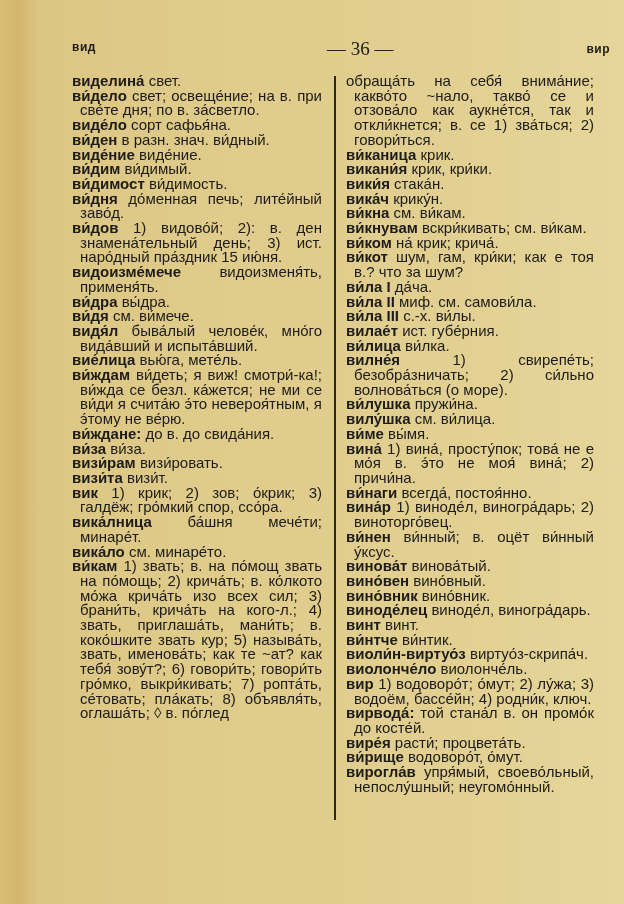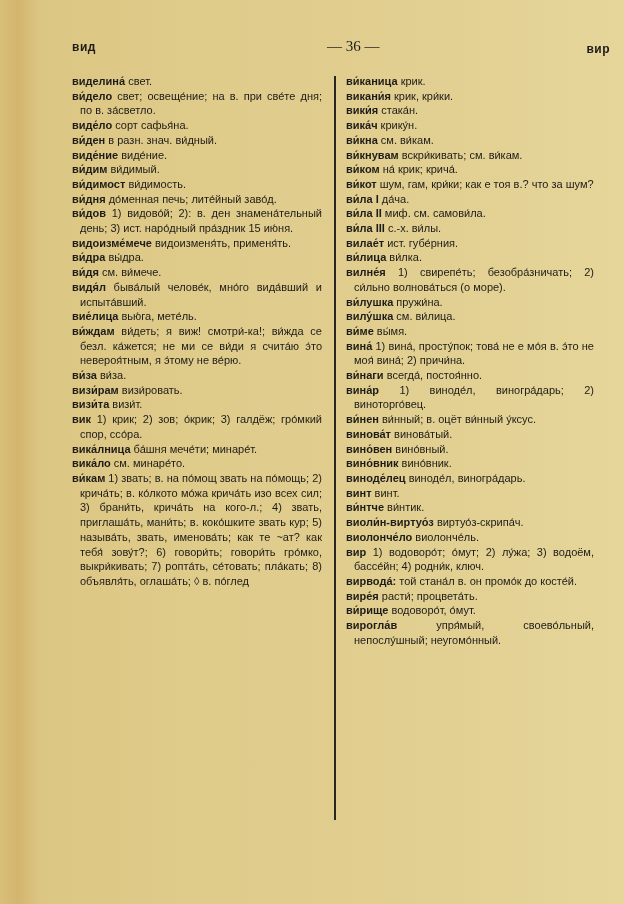--- a/index.html
+++ b/index.html
@@ -9,25 +9,25 @@
     font-family: "Liberation Sans", sans-serif;
     color: #1e1c18;
     position: relative;
   }
   .page { position: absolute; left: 16px; top: 0; width: 624px; height: 904px; }
   .header {
     position: absolute; top: 38px; left: 56px; right: 30px; height: 20px;
     font-size: 12px;
   }
   .hdr-left { position: absolute; left: 0; top: 2px; font-weight: bold; letter-spacing: 0.5px; }
-  .hdr-center { position: absolute; left: 255px; top: 0; font-family: "Liberation Serif", serif; font-size: 15px; }
+  .hdr-center { position: absolute; left: 255px; top: 0; font-family: "Liberation Serif", serif; font-size: 19px; }
   .hdr-right { position: absolute; right: 0; top: 4px; font-weight: bold; letter-spacing: 0.5px; }
   .col {
     position: absolute; top: 74px;
-    font-size: 11px; line-height: 14.7px;
+    font-size: 15px; line-height: 14.7px;
     text-align: justify;
   }
   .col-left { left: 56px; width: 250px; }
   .col-right { left: 330px; width: 248px; }
   .divider {
     position: absolute; left: 318px; top: 76px; width: 1.5px; height: 744px;
     background: #2a2620;
   }
   .entry { padding-left: 8px; text-indent: -8px; margin: 0; }
   .hw { font-weight: bold; }
@@ -51,30 +51,32 @@
       <p class="entry"><span class="hw">ви́дим</span><span> ви́димый.</span></p>
       <p class="entry"><span class="hw">ви́димост</span><span> ви́димость.</span></p>
       <p class="entry"><span class="hw">ви́дня</span><span> до́менная печь; лите́йный заво́д.</span></p>
       <p class="entry"><span class="hw">ви́дов</span><span> 1) видово́й; 2): в. ден знамена́тельный день; 3) ист. наро́дный пра́здник 15 ию́ня.</span></p>
       <p class="entry"><span class="hw">видоизме́мече</span><span> видоизменя́ть, применя́ть.</span></p>
       <p class="entry"><span class="hw">ви́дра</span><span> вы́дра.</span></p>
       <p class="entry"><span class="hw">ви́дя</span><span> см. ви́мече.</span></p>
       <p class="entry"><span class="hw">видя́л</span><span> быва́лый челове́к, мно́го вида́вший и испыта́вший.</span></p>
       <p class="entry"><span class="hw">вие́лица</span><span> вью́га, мете́ль.</span></p>
       <p class="entry"><span class="hw">ви́ждам</span><span> ви́деть; я виж! смотри́-ка!; ви́жда се безл. ка́жется; не ми се ви́ди я счита́ю э́то невероя́тным, я э́тому не ве́рю.</span></p>
+      <p class="entry"><span class="hw">ви́ждане:</span><span> до в. до свида́ния.</span></p>
       <p class="entry"><span class="hw">ви́за</span><span> ви́за.</span></p>
       <p class="entry"><span class="hw">визи́рам</span><span> визи́ровать.</span></p>
       <p class="entry"><span class="hw">визи́та</span><span> визи́т.</span></p>
       <p class="entry"><span class="hw">вик</span><span> 1) крик; 2) зов; о́крик; 3) галдёж; гро́мкий спор, ссо́ра.</span></p>
       <p class="entry"><span class="hw">вика́лница</span><span> ба́шня мече́ти; минаре́т.</span></p>
       <p class="entry"><span class="hw">вика́ло</span><span> см. минаре́то.</span></p>
       <p class="entry"><span class="hw">ви́кам</span><span> 1) звать; в. на по́мощ звать на по́мощь; 2) крича́ть; в. ко́лкото мо́жа крича́ть изо всех сил; 3) брани́ть, крича́ть на кого-л.; 4) звать, приглаша́ть, мани́ть; в. коко́шките звать кур; 5) называ́ть, звать, именова́ть; как те ~ат? как тебя́ зову́т?; 6) говори́ть; говори́ть гро́мко, выкри́кивать; 7) ропта́ть, се́товать; пла́кать; 8) объявля́ть, оглаша́ть; ◊ в. по́глед</span></p>
     </div>
   <div class="divider"></div>
   <div class="col col-right" id="col-right">
+      <p class="entry"><span>обраща́ть на себя́ внима́ние; какво́то ~нало, такво́ се и отзова́ло как аукне́тся, так и откли́кнется; в. се 1) зва́ться; 2) говори́ться.</span></p>
       <p class="entry"><span class="hw">ви́каница</span><span> крик.</span></p>
       <p class="entry"><span class="hw">викани́я</span><span> крик, кри́ки.</span></p>
       <p class="entry"><span class="hw">вики́я</span><span> стака́н.</span></p>
       <p class="entry"><span class="hw">вика́ч</span><span> крику́н.</span></p>
       <p class="entry"><span class="hw">ви́кна</span><span> см. ви́кам.</span></p>
       <p class="entry"><span class="hw">ви́кнувам</span><span> вскри́кивать; см. ви́кам.</span></p>
       <p class="entry"><span class="hw">ви́ком</span><span> на́ крик; крича́.</span></p>
       <p class="entry"><span class="hw">ви́кот</span><span> шум, гам, кри́ки; как е тоя в.? что за шум?</span></p>
       <p class="entry"><span class="hw">ви́ла I</span><span> да́ча.</span></p>
       <p class="entry"><span class="hw">ви́ла II</span><span> миф. см. самови́ла.</span></p>

